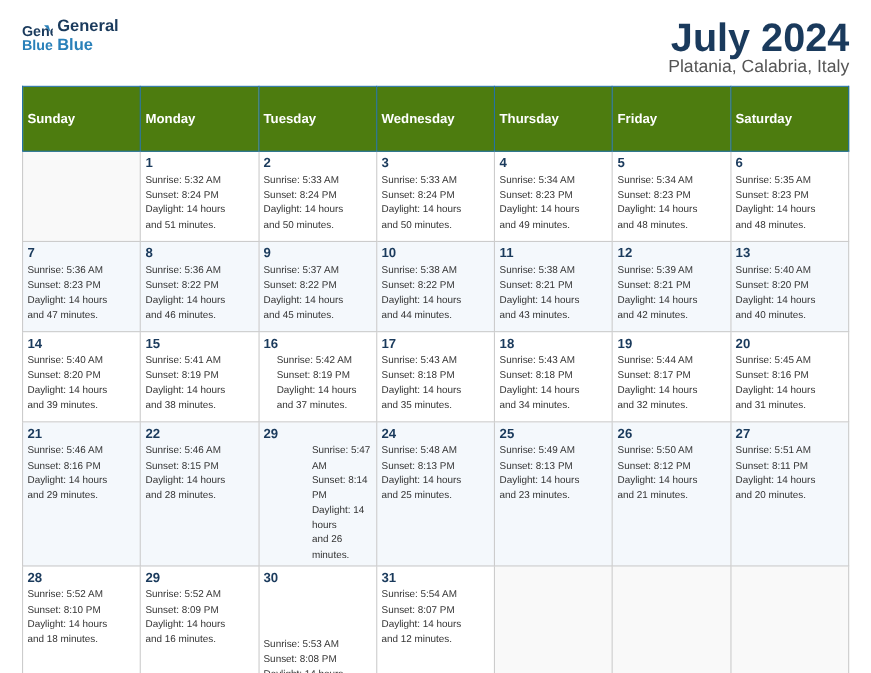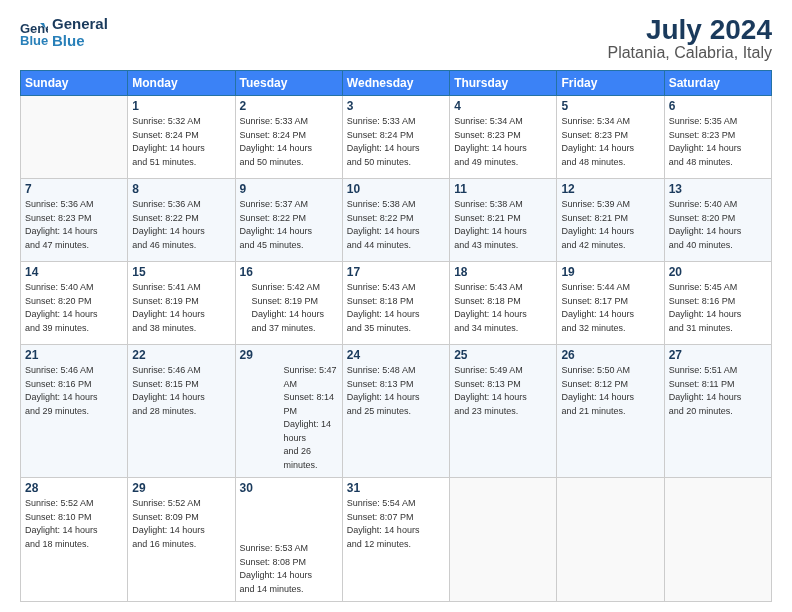--- a/index.html
+++ b/index.html
@@ -29,43 +29,43 @@
       gap: 4px;
     }
     .logo-icon {
       width: 28px;
       height: 28px;
     }
     .title-block {
       text-align: right;
     }
     .main-title {
-      font-size: 28px;
+      font-size: 36px;
       font-weight: bold;
       color: #1a3a5c;
       line-height: 1;
       margin-left: 11px;
     }
     .subtitle {
       font-size: 16px;
       color: #555;
     }
     .calendar {
       flex: 1;
       border: 1px solid #ccc;
       border-collapse: collapse;
       width: 100%;
       table-layout: fixed;
     }
     .calendar th {
-      background: #3b82f6;
+      background: #4d7c0f;
       color: #fff;
       font-size: 12px;
       font-weight: bold;
-      padding: 5px 4px;
+      padding: 22px 4px;
       text-align: left;
       border: 1px solid #2472a4;
     }
     .calendar td {
       border: 1px solid #ccc;
       vertical-align: top;
       padding: 3px 4px;
       font-size: 9.5px;
       color: #333;
       height: 82px;

